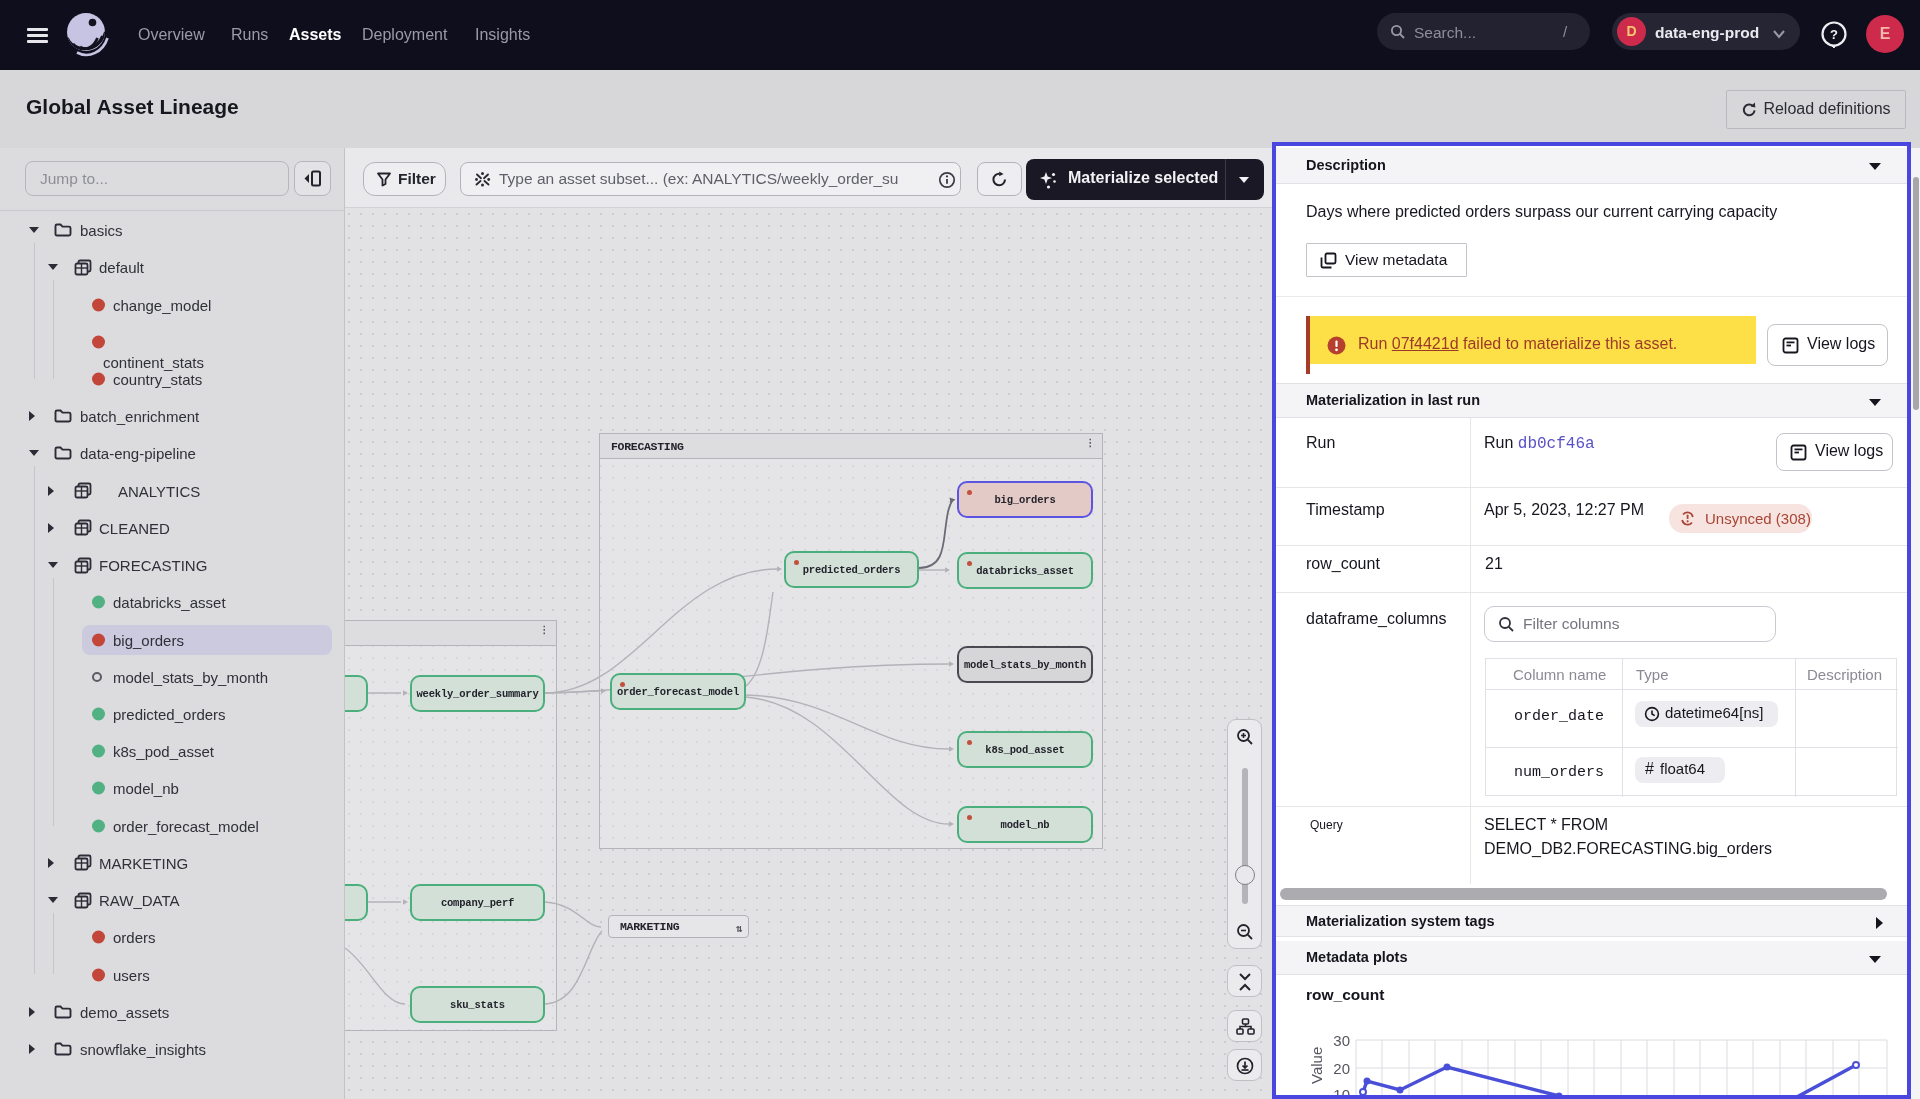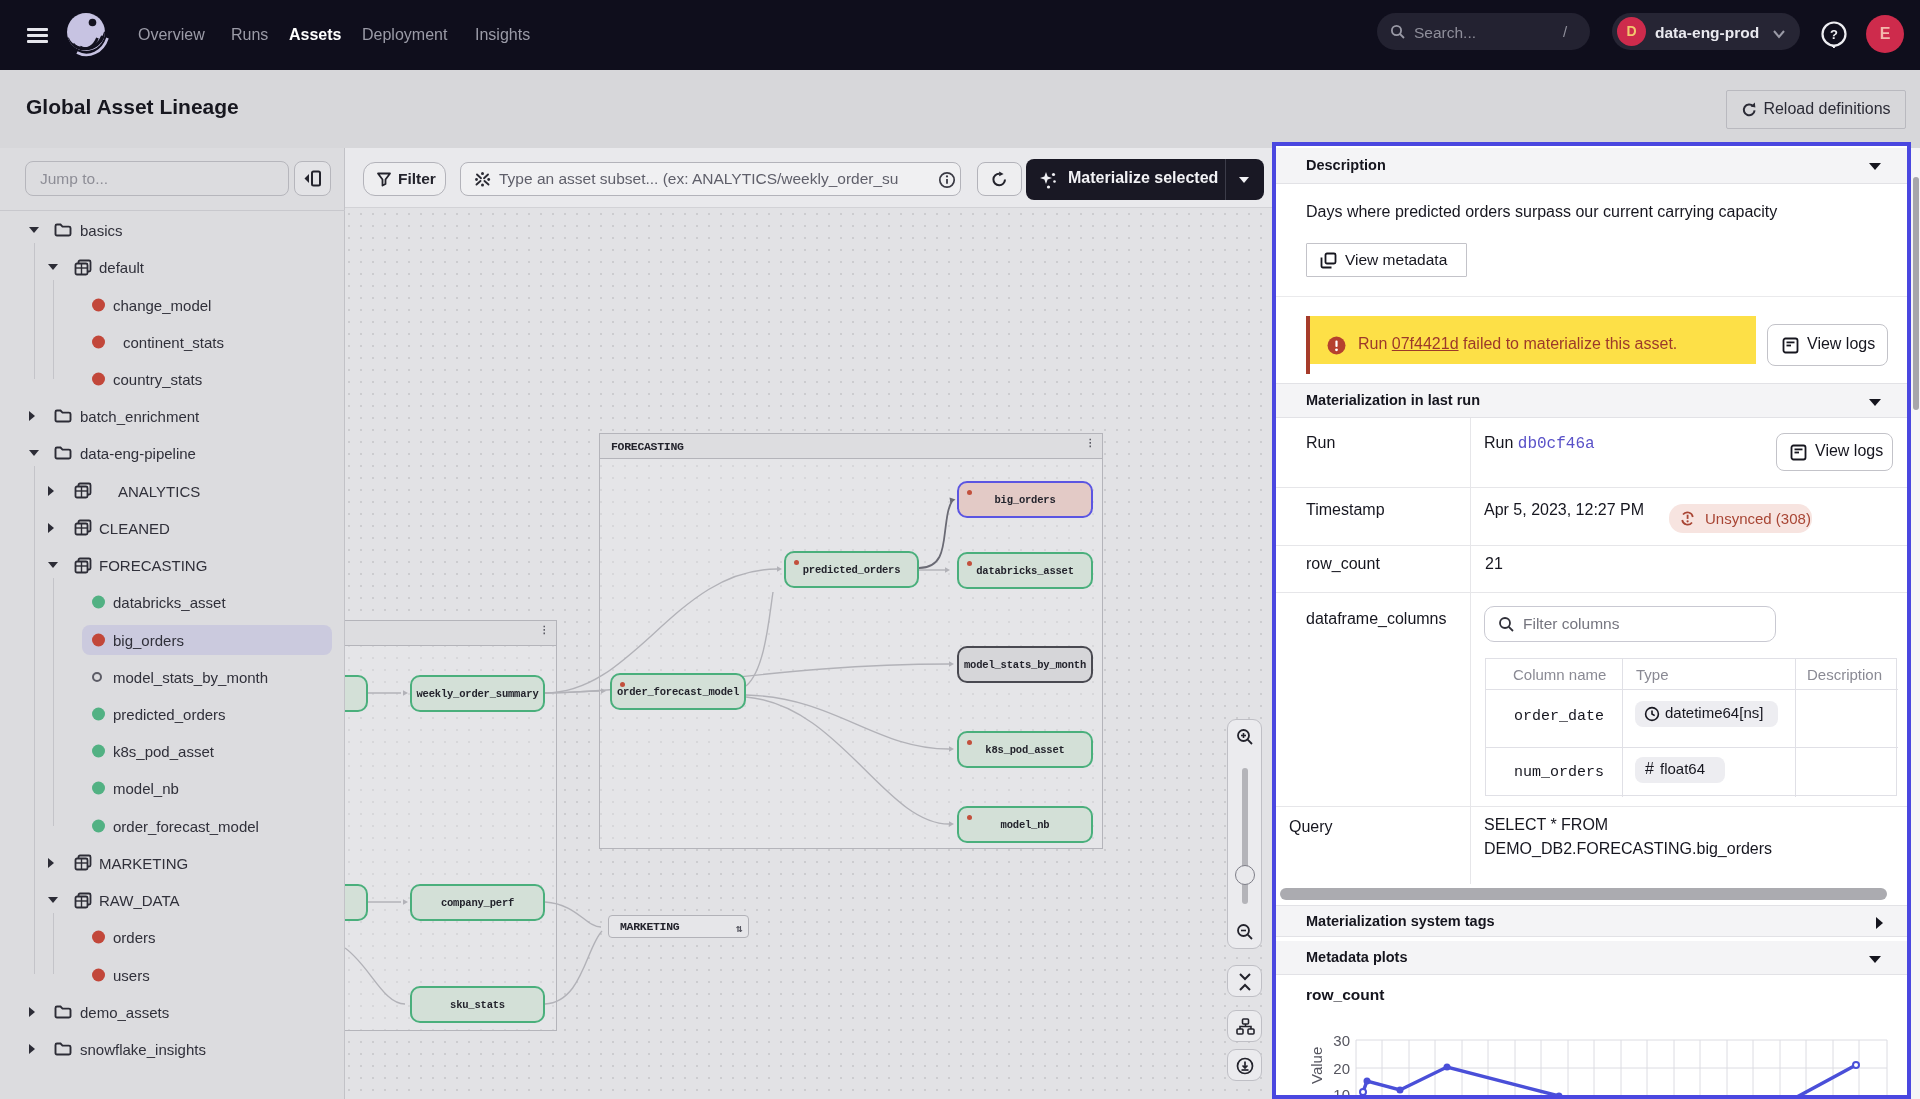--- a/index.html
+++ b/index.html
@@ -134,21 +134,21 @@
           <line x1="7.5" y1="4.5" x2="7.5" y2="15.5" stroke="#2c2c36" stroke-width="1.4"></line>
         </svg>
   <div class="tlabel" style="left:99px;">default</div>
   </div>
   <div class="trow" style="top:138.0px;">
   <div class="dot" style="left:92px;background:#c2473a;"></div>
   <div class="tlabel" style="left:113px;">change_model</div>
   </div>
   <div class="trow" style="top:175.2px;">
   <div class="dot" style="left:92px;background:#c2473a;"></div>
-  <div class="tlabel" style="left:123px;">continent_stats</div>
+  <div class="tlabel" style="left:103px;margin-top:20px;">continent_stats</div>
   </div>
   <div class="trow" style="top:212.4px;">
   <div class="dot" style="left:92px;background:#c2473a;"></div>
   <div class="tlabel" style="left:113px;">country_stats</div>
   </div>
   <div class="trow" style="top:249.6px;">
   <div class="caret right" style="left:29px;"></div>
   <svg class="abs" style="left:54px;top:10.5px;" width="18" height="16" viewBox="0 0 18 16">
           <path d="M1.5 4 Q1.5 2.5 3 2.5 L6.5 2.5 L8.5 4.6 L15 4.6 Q16.5 4.6 16.5 6 L16.5 12 Q16.5 13.5 15 13.5 L3 13.5 Q1.5 13.5 1.5 12 Z" fill="none" stroke="#2c2c36" stroke-width="1.9"></path>
         </svg>
@@ -496,21 +496,21 @@
           <path d="M8 4.5 L8 8 L10.7 9.6" fill="none" stroke="#16161f" stroke-width="1.6"></path>
         </svg>
       <span class="abs" style="left:30px;top:3px;font-size:15px;color:#16161f;">datetime64[ns]</span>
     </div>
     <span class="abs" style="left:28px;top:105px;font-family:'Liberation Mono',monospace;font-size:15px;color:#16161f;">num_orders</span>
     <div class="abs" style="left:149px;top:98px;width:90px;height:26px;border-radius:8px;background:#ededf1;">
       <span class="abs" style="left:10px;top:3px;font-size:16px;color:#16161f;">#</span>
       <span class="abs" style="left:25px;top:3px;font-size:15px;color:#16161f;">float64</span>
     </div>
   </div>
-  <div class="abs" style="left:13px;top:672px;font-size:16px;color:#16161f;">Query</div>
+  <div class="abs" style="left:34px;top:672px;font-size:12px;color:#16161f;">Query</div>
   <div class="abs" style="left:208px;top:667px;font-size:16px;color:#16161f;line-height:24px;">SELECT * FROM<br>DEMO_DB2.FORECASTING.big_orders</div>
 
   <div class="abs" style="left:4px;top:742px;width:607px;height:12px;border-radius:6px;background:#ababb0;"></div>
   <div class="abs" style="left:0;top:759px;width:631px;height:32px;background:#f4f4f6;border-top:1px solid #e2e2e6;border-bottom:1px solid #e2e2e6;">
     <span class="abs" style="left:30px;top:7px;font-size:14.5px;font-weight:700;color:#15151e;">Materialization system tags</span>
     <div class="scaret-r"></div>
   </div>
   <div class="abs" style="left:0;top:795px;width:631px;height:34px;background:#f4f4f6;border-bottom:1px solid #e2e2e6;">
     <span class="abs" style="left:30px;top:8px;font-size:14.5px;font-weight:700;color:#15151e;">Metadata plots</span>
     <div class="scaret-d"></div>

